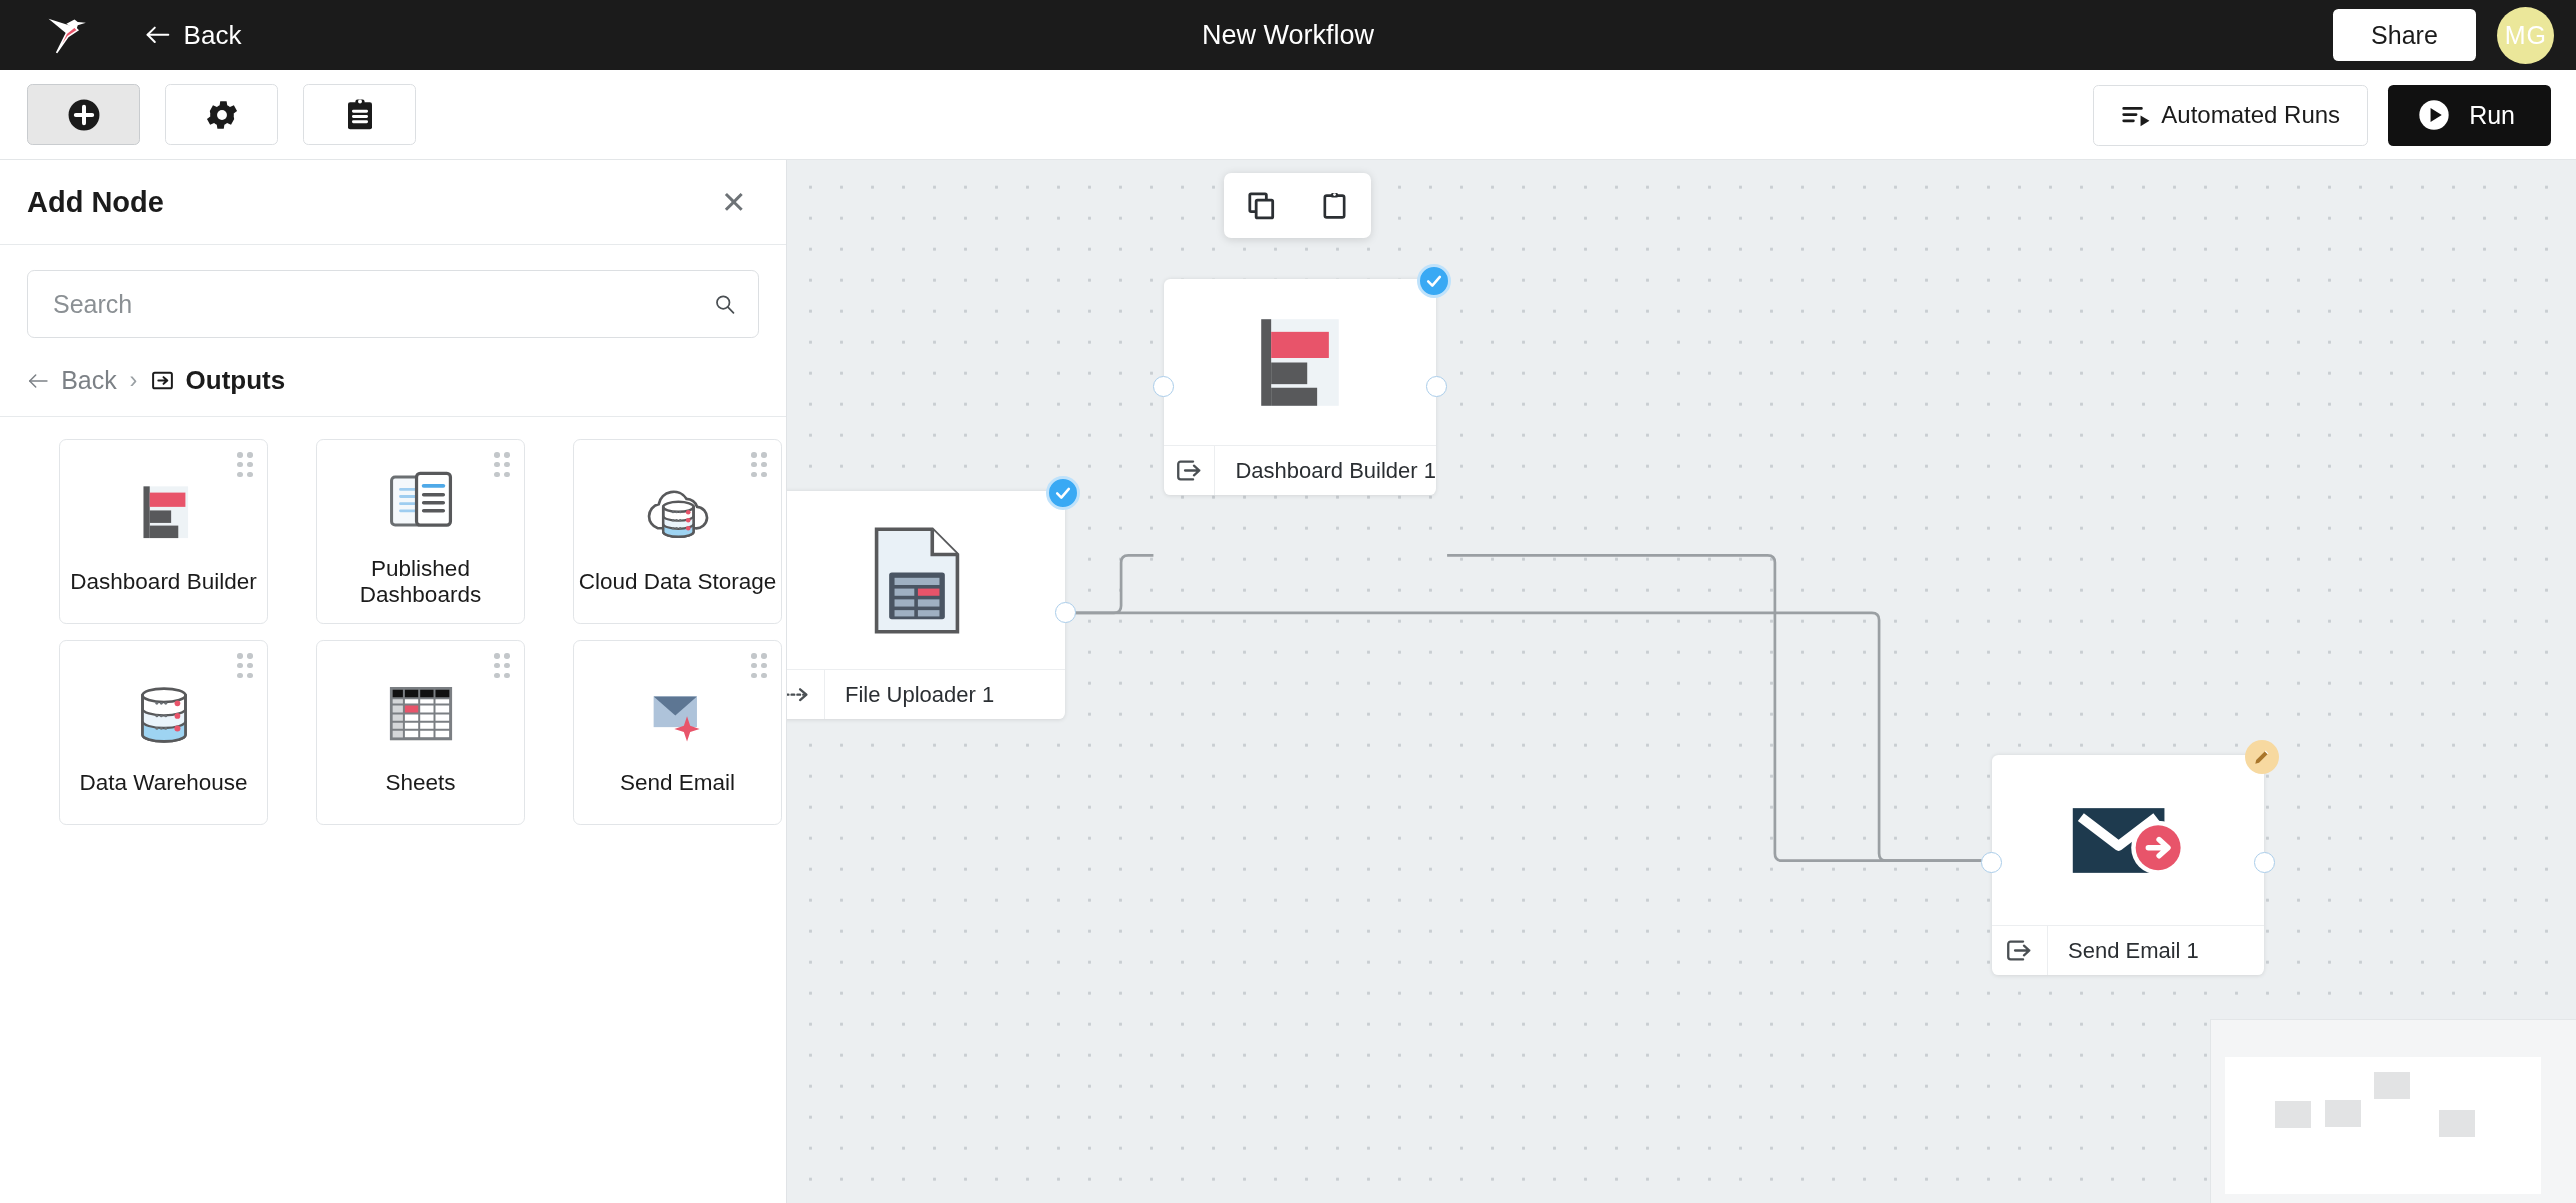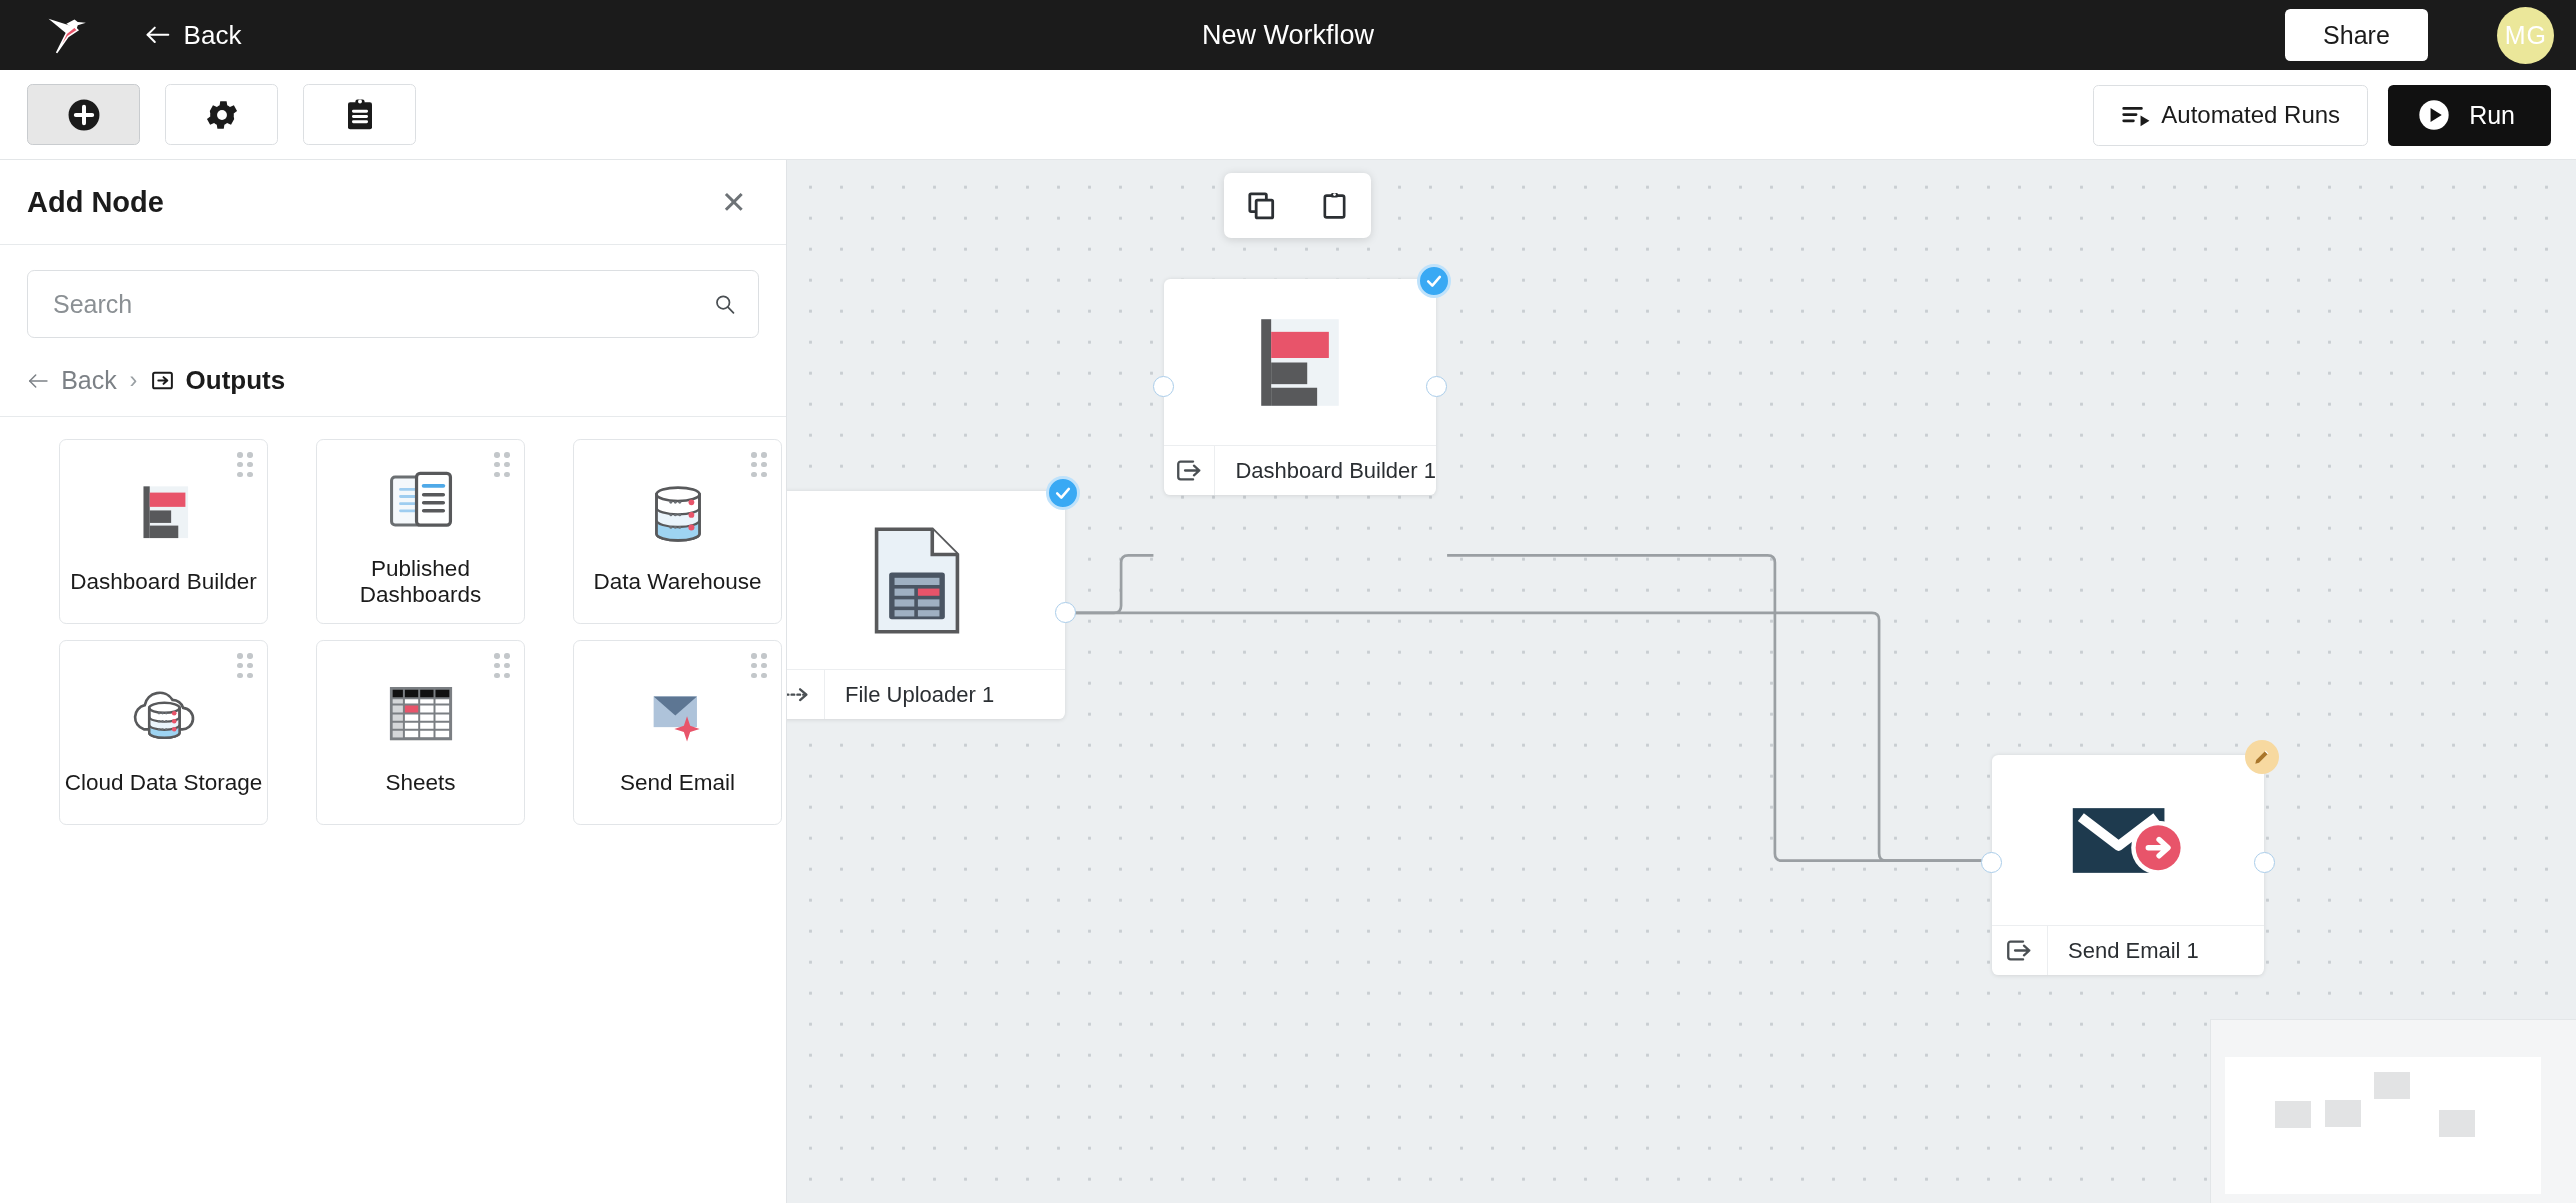--- a/index.html
+++ b/index.html
@@ -41,21 +41,21 @@
   .share-btn {
     background: #ffffff; color: #1b1b1b;
     border: none; border-radius: 5.4px;
     padding: 0 38px; height: 52px;
     font-size: 25px; font-family: inherit; cursor: pointer;
   }
   .avatar {
     width: 57px; height: 57px; border-radius: 50%;
     background: #ebe79a; color: #ffffff;
     display: flex; align-items: center; justify-content: center;
-    font-size: 25px; letter-spacing: 0.9px; cursor: pointer; margin-left: 48px;
+    font-size: 25px; letter-spacing: 0.9px; cursor: pointer;
   }
 
   
   .toolbar {
     position: absolute; top: 70px; left: 0;
     width: 2576px; height: 90px;
     background: #ffffff;
     display: flex; align-items: center;
     border-bottom: 0.9px solid #e3e6e8;
   }
@@ -369,56 +369,20 @@
         <div class="card-icon">
           <svg width="74" height="66" viewBox="0 0 82 74">
             <rect x="8" y="10" width="34" height="54" rx="4" fill="#f4f8fb" stroke="#6b6f72" stroke-width="3.4"></rect>
             <path d="M18 24h16M18 32h16M18 40h16M18 48h16" stroke="#9ecdf0" stroke-width="3.2" stroke-linecap="round"></path>
             <rect x="36" y="6" width="38" height="58" rx="4" fill="#ffffff" stroke="#58595b" stroke-width="3.6"></rect>
             <path d="M44 20h22" stroke="#4fa9e8" stroke-width="4.4" stroke-linecap="round"></path>
             <path d="M44 30h22M44 39h22M44 48h22" stroke="#58595b" stroke-width="4" stroke-linecap="round"></path>
           </svg>
         </div>
         <div class="card-label">Published Dashboards</div>
-      </div>
-
-      <div class="card">
-        <div class="grip">
-            <i></i>
-            <i></i>
-            <i></i>
-            <i></i>
-            <i></i>
-            <i></i>
-          </div>
-        <div class="card-icon">
-          <svg width="68" height="68" viewBox="0 0 76 76">
-            <path d="M14 16 v44 a24 7.5 0 0 0 48 0 v-44 z" fill="#ffffff" stroke="#58595b" stroke-width="3"></path>
-            <path d="M14 45 a24 7.5 0 0 0 48 0 v15 a24 7.5 0 0 1 -48 0 z" fill="#9ed4f2"></path>
-            <path d="M14 31 a24 7.5 0 0 0 48 0 v14 a24 7.5 0 0 1 -48 0 z" fill="#eaf4fb"></path>
-            <ellipse cx="38" cy="16" rx="24" ry="7.5" fill="#ffffff" stroke="#58595b" stroke-width="3"></ellipse>
-            <path d="M14 31 a24 7.5 0 0 0 48 0 M14 45 a24 7.5 0 0 0 48 0" fill="none" stroke="#58595b" stroke-width="2.6"></path>
-            <path d="M14 16 v44 a24 7.5 0 0 0 48 0 v-44" fill="none" stroke="#58595b" stroke-width="3"></path>
-            <g fill="#6b7075">
-              <circle cx="30" cy="25" r="1.6"></circle>
-                <circle cx="35" cy="25" r="1.6"></circle>
-                <circle cx="40" cy="25" r="1.6"></circle>
-              <circle cx="30" cy="39" r="1.6"></circle>
-                <circle cx="35" cy="39" r="1.6"></circle>
-                <circle cx="40" cy="39" r="1.6"></circle>
-              <circle cx="30" cy="53" r="1.6"></circle>
-                <circle cx="35" cy="53" r="1.6"></circle>
-                <circle cx="40" cy="53" r="1.6"></circle>
-            </g>
-            <circle cx="53" cy="25" r="3.2" fill="#e8546a"></circle>
-            <circle cx="53" cy="39" r="3.2" fill="#e8546a"></circle>
-            <circle cx="53" cy="53" r="3.4" fill="#e8546a"></circle>
-          </svg>
-        </div>
-        <div class="card-label">Data Warehouse</div>
       </div>
 
       <div class="card">
         <div class="grip">
             <i></i>
             <i></i>
             <i></i>
             <i></i>
             <i></i>
             <i></i>
@@ -454,20 +418,56 @@
       <div class="card">
         <div class="grip">
             <i></i>
             <i></i>
             <i></i>
             <i></i>
             <i></i>
             <i></i>
           </div>
         <div class="card-icon">
+          <svg width="68" height="68" viewBox="0 0 76 76">
+            <path d="M14 16 v44 a24 7.5 0 0 0 48 0 v-44 z" fill="#ffffff" stroke="#58595b" stroke-width="3"></path>
+            <path d="M14 45 a24 7.5 0 0 0 48 0 v15 a24 7.5 0 0 1 -48 0 z" fill="#9ed4f2"></path>
+            <path d="M14 31 a24 7.5 0 0 0 48 0 v14 a24 7.5 0 0 1 -48 0 z" fill="#eaf4fb"></path>
+            <ellipse cx="38" cy="16" rx="24" ry="7.5" fill="#ffffff" stroke="#58595b" stroke-width="3"></ellipse>
+            <path d="M14 31 a24 7.5 0 0 0 48 0 M14 45 a24 7.5 0 0 0 48 0" fill="none" stroke="#58595b" stroke-width="2.6"></path>
+            <path d="M14 16 v44 a24 7.5 0 0 0 48 0 v-44" fill="none" stroke="#58595b" stroke-width="3"></path>
+            <g fill="#6b7075">
+              <circle cx="30" cy="25" r="1.6"></circle>
+                <circle cx="35" cy="25" r="1.6"></circle>
+                <circle cx="40" cy="25" r="1.6"></circle>
+              <circle cx="30" cy="39" r="1.6"></circle>
+                <circle cx="35" cy="39" r="1.6"></circle>
+                <circle cx="40" cy="39" r="1.6"></circle>
+              <circle cx="30" cy="53" r="1.6"></circle>
+                <circle cx="35" cy="53" r="1.6"></circle>
+                <circle cx="40" cy="53" r="1.6"></circle>
+            </g>
+            <circle cx="53" cy="25" r="3.2" fill="#e8546a"></circle>
+            <circle cx="53" cy="39" r="3.2" fill="#e8546a"></circle>
+            <circle cx="53" cy="53" r="3.4" fill="#e8546a"></circle>
+          </svg>
+        </div>
+        <div class="card-label">Data Warehouse</div>
+      </div>
+
+      <div class="card">
+        <div class="grip">
+            <i></i>
+            <i></i>
+            <i></i>
+            <i></i>
+            <i></i>
+            <i></i>
+          </div>
+        <div class="card-icon">
           <svg width="72" height="63" viewBox="0 0 80 70">
             <rect x="7" y="6" width="66" height="56" fill="#ffffff" stroke="#7b7f83" stroke-width="3"></rect>
             <rect x="7" y="6" width="66" height="11" fill="#111111"></rect>
             <rect x="7" y="17" width="14" height="45" fill="#d5d7d9"></rect>
             <rect x="21" y="24" width="17" height="10" fill="#e8546a"></rect>
             <path d="M21 6v56M38 6v56M55 6v56" stroke="#7b7f83" stroke-width="2.2"></path>
             <path d="M7 17h66M7 24h66M7 34h66M7 43h66M7 52h66" stroke="#7b7f83" stroke-width="2.2"></path>
             <rect x="7" y="6" width="66" height="56" fill="none" stroke="#7b7f83" stroke-width="3"></rect>
           </svg>
         </div>

